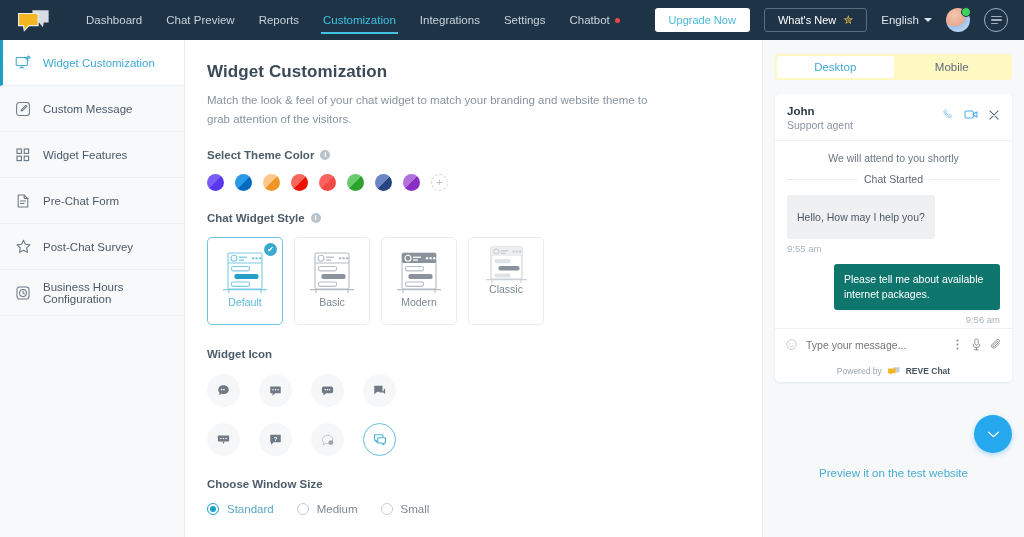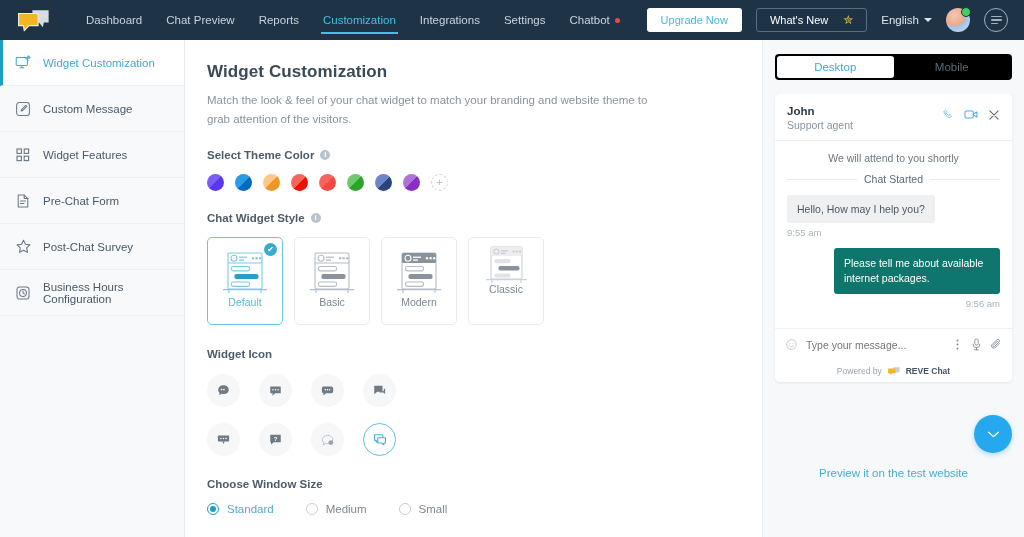--- a/index.html
+++ b/index.html
@@ -30,21 +30,21 @@
   }
   .nav-dot { width: 5px; height: 5px; border-radius: 50%; background: #f0483e; margin-left: 5px; }
   .nav-right { margin-left: auto; display: flex; align-items: center; gap: 14px; }
   .btn-upgrade {
     background: #ffffff; color: #4ab8d8; font-size: 11px; border-radius: 3px;
     padding: 6px 14px; border: none; cursor: pointer; font-family: inherit;
   }
   .btn-whatsnew {
     background: transparent; color: #ffffff; font-size: 11px; border-radius: 3px;
     padding: 5px 13px; border: 1px solid #5a6e80; cursor: pointer;
-    display: flex; align-items: center; gap: 15px; font-family: inherit;
+    display: flex; align-items: center; gap: 7px; font-family: inherit;
   }
   .star { color: #f5c342; font-size: 12px; line-height: 1; }
   .lang { color: #dfe6ec; font-size: 11.5px; display: flex; align-items: center; gap: 5px; cursor: pointer; }
   .caret { width: 0; height: 0; border-left: 4px solid transparent; border-right: 4px solid transparent; border-top: 4px solid #dfe6ec; }
   .avatar {
     width: 24px; height: 24px; border-radius: 50%; position: relative; cursor: pointer;
     background: radial-gradient(circle at 35% 30%, #f4c6b0 0%, #e8a98d 48%, #9fc2e8 49%, #cfe0f2 100%);
     overflow: visible;
   }
   .avatar::after {
@@ -115,35 +115,35 @@
 
   
   .icon-grid { display: flex; flex-wrap: wrap; gap: 19px; margin-top: 14px; width: 215px; row-gap: 16px; }
   .icon-circle {
     width: 33px; height: 33px; border-radius: 50%; background: #f6f7f9;
     display: flex; align-items: center; justify-content: center; cursor: pointer; border: 1px solid transparent;
   }
   .icon-circle.selected { background: #ffffff; border: 1px solid #5fc0dd; }
 
   
-  .radio-row { display: flex; align-items: center; gap: 32px; margin-top: 13px; }
+  .radio-row { display: flex; align-items: center; gap: 23px; margin-top: 13px; }
   .radio { display: flex; align-items: center; gap: 8px; cursor: pointer; }
   .rdot {
     width: 12px; height: 12px; border-radius: 50%; border: 1px solid #c6ced5; background: #fff;
     display: flex; align-items: center; justify-content: center;
   }
   .radio.on .rdot { border-color: #1ba0c8; }
   .radio.on .rdot::after { content: ""; width: 6px; height: 6px; border-radius: 50%; background: #1ba0c8; }
   .rlabel { font-size: 11.5px; color: #7b8892; }
   .radio.on .rlabel { color: #5aa8c4; }
 
   
   .preview { width: 262px; flex: 0 0 262px; background: #f6f8fa; border-left: 1px solid #e9eef2; padding: 14px 12px; position: relative; }
   .seg {
-    display: flex; background: #000000; border-radius: 4px; padding: 2px; height: 26px;
+    display: flex; background: #fef9c3; border-radius: 4px; padding: 2px; height: 26px;
   }
   .seg-btn {
     flex: 1; display: flex; align-items: center; justify-content: center;
     font-size: 11.5px; color: #5d6c79; border-radius: 3px; cursor: pointer;
   }
   .seg-btn.active { background: #fff; color: #3fa9d4; }
 
   .chatcard {
     margin-top: 14px; background: #ffffff; border-radius: 5px; box-shadow: 0 1px 3px rgba(30,50,70,.08);
     height: 288px; display: flex; flex-direction: column; overflow: hidden;
@@ -152,21 +152,21 @@
   .agent-name { font-size: 11.5px; color: #2e3c49; font-weight: bold; }
   .agent-role { font-size: 10.5px; color: #8894a0; margin-top: 2px; }
   .head-actions { margin-left: auto; display: flex; align-items: center; gap: 9px; padding-top: 3px; }
   .chat-body { flex: 1; padding: 9px 12px 4px 12px; overflow: hidden; }
   .notice { text-align: center; font-size: 10.5px; color: #6b7782; margin: 2px 0 9px; }
   .divider { display: flex; align-items: center; gap: 7px; margin-bottom: 10px; }
   .divider::before, .divider::after { content: ""; flex: 1; height: 1px; background: #e9edf1; }
   .divider span { font-size: 10.5px; color: #5d6975; }
   .bubble-in {
     background: #eef0f2; color: #4c5864; font-size: 10.5px; border-radius: 3px;
-    padding: 8px 10px; display: inline-block; max-width: 92%;
+    padding: 16px 10px; display: inline-block; max-width: 92%;
   }
   .ts { font-size: 9.5px; color: #aab3bb; margin-top: 4px; }
   .ts.right { text-align: right; }
   .out-wrap { display: flex; justify-content: flex-end; margin-top: 10px; }
   .bubble-out {
     background: #0f766e; color: #ffffff; font-size: 10.5px; border-radius: 3px;
     padding: 8px 10px; max-width: 78%; line-height: 1.45;
   }
   .chat-input {
     border-top: 1px solid #eef1f4; height: 32px; display: flex; align-items: center;

